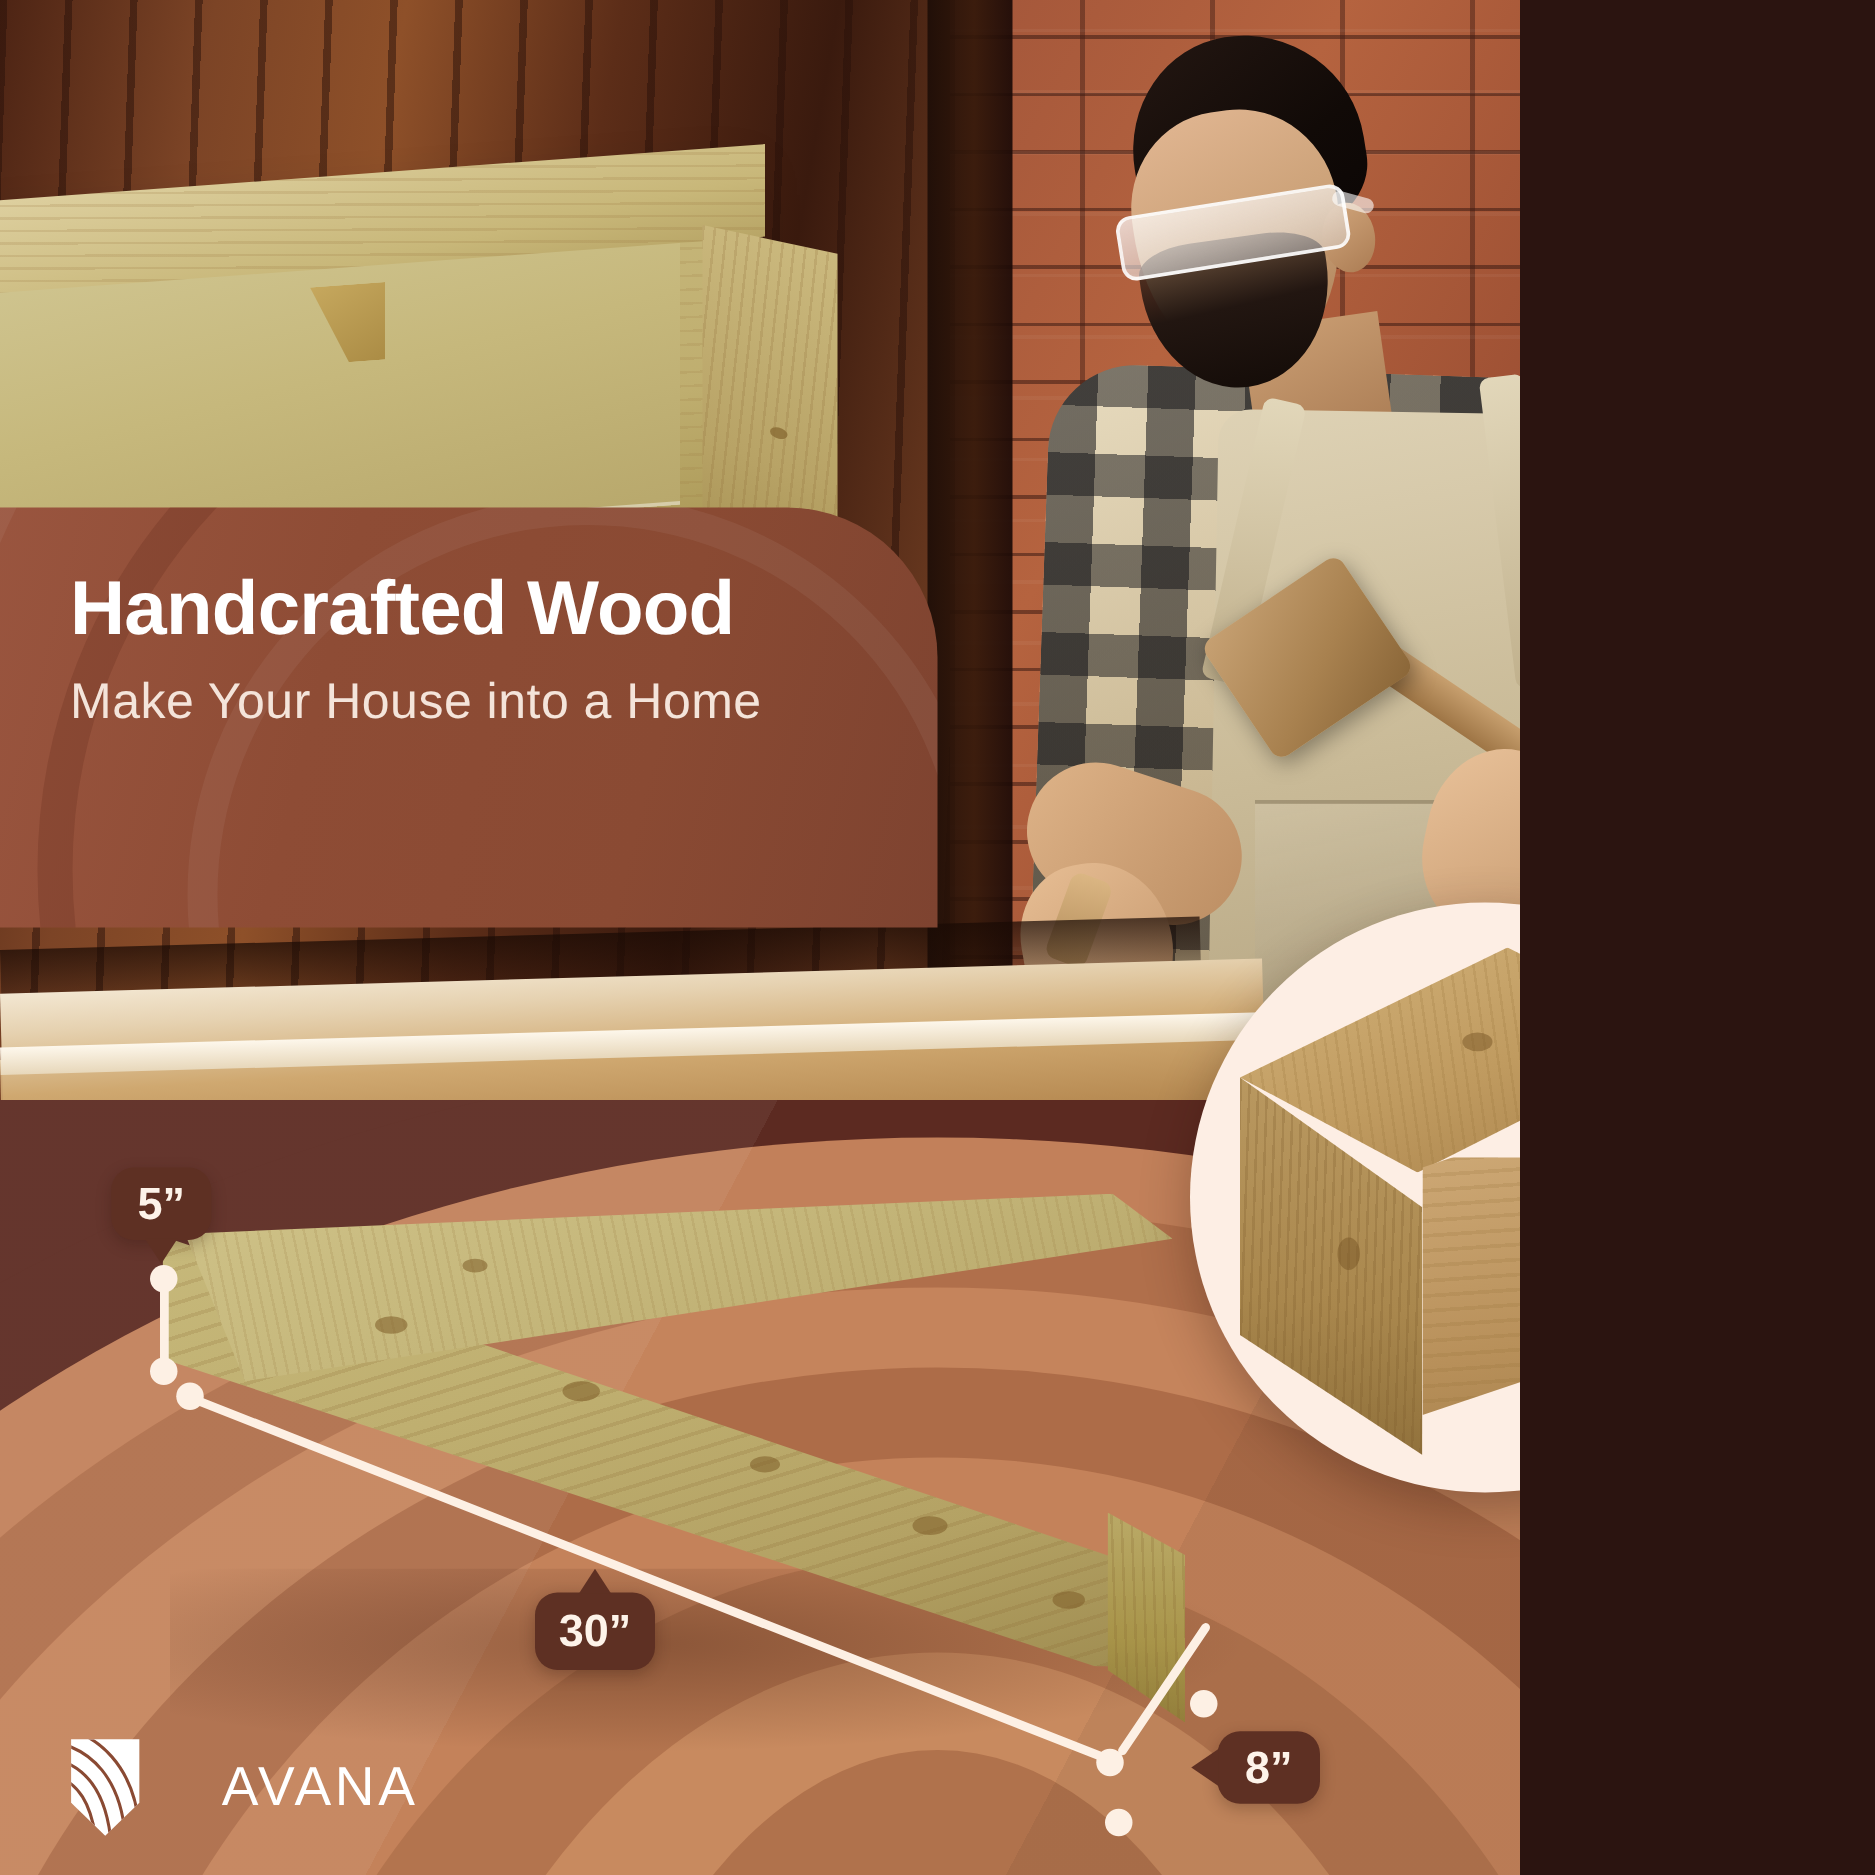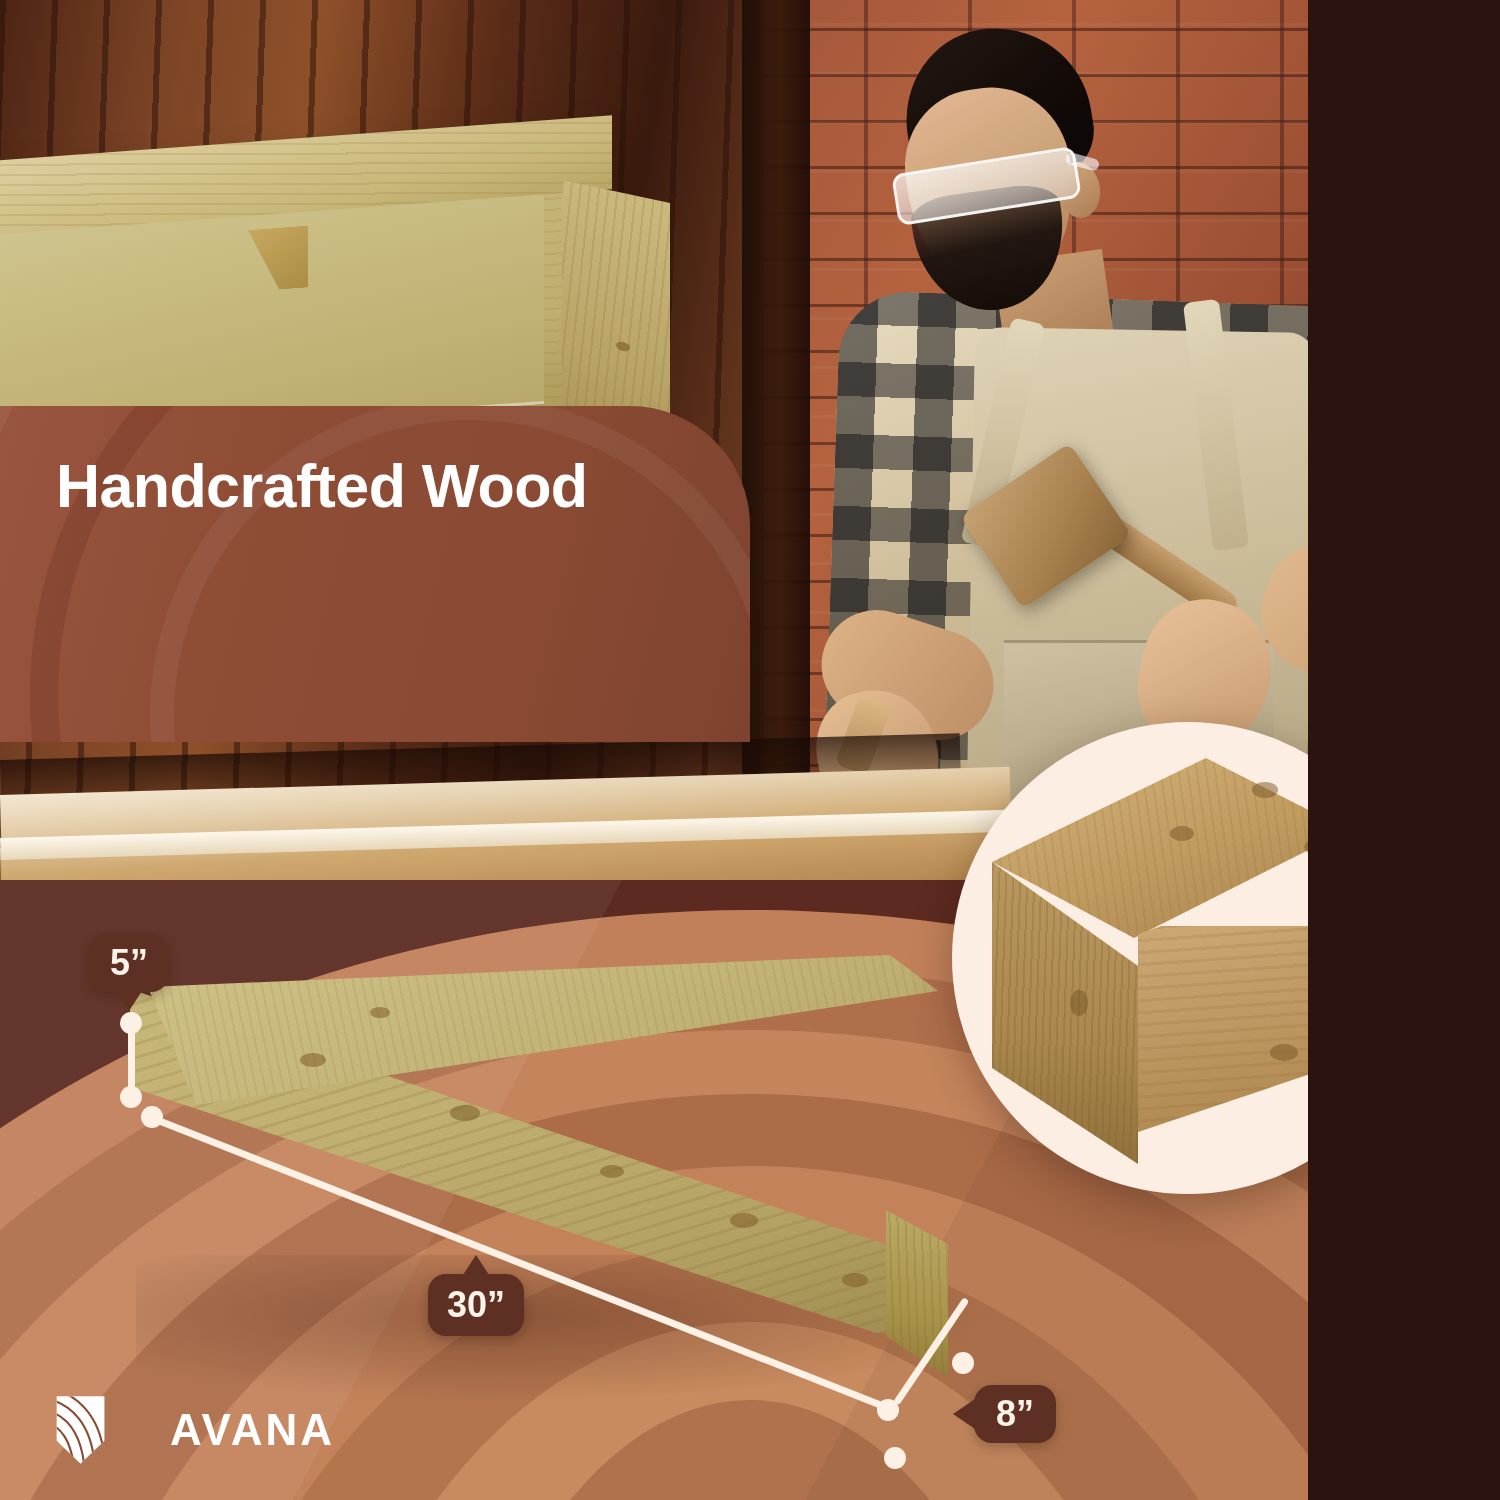--- a/index.html
+++ b/index.html
@@ -1,18 +1,18 @@
 <!DOCTYPE html>
 <html><head>
 <meta charset="utf-8">
 <style>
   html,body{margin:0;padding:0;background:#2b1410;}
   *{box-sizing:border-box;}
   .stage{
-    position:relative;width:1308px;height:1500px;overflow:hidden;
+    position:relative;width:1216px;height:1500px;overflow:hidden;
     font-family:"Liberation Sans","DejaVu Sans",sans-serif;
     background:#4a2018;
   }
 
   
   .photo-top{position:absolute;left:0;top:0;width:1500px;height:905px;overflow:hidden;}
   .brickwall{
     position:absolute;left:760px;top:0;width:740px;height:905px;
     background:
       repeating-linear-gradient(0deg, rgba(60,26,18,.55) 0 3px, rgba(0,0,0,0) 3px 46px),
@@ -224,21 +224,21 @@
     font-size:36px;font-weight:700;display:flex;align-items:center;justify-content:center;
     box-shadow:0 4px 12px rgba(40,14,6,.25);}
   .tail{position:absolute;width:0;height:0;}
   .tail-down{border-left:13px solid transparent;border-right:13px solid transparent;border-top:20px solid #5e3023;}
   .tail-up{border-left:13px solid transparent;border-right:13px solid transparent;border-bottom:20px solid #5e3023;}
   .tail-left{border-top:15px solid transparent;border-bottom:15px solid transparent;border-right:22px solid #5e3023;}
 
   
   .logo{position:absolute;left:55px;top:1378px;width:280px;height:104px;display:flex;align-items:center;gap:20px;}
   .logo-mark{width:62px;height:86px;}
-  .logo-text{color:#ffffff;font-size:44px;font-weight:700;letter-spacing:3px;margin-left:44px;}
+  .logo-text{color:#ffffff;font-size:44px;font-weight:400;letter-spacing:3px;margin-left:44px;}
 </style>
 </head>
 <body>
 
 <div class="stage">
 
   <div class="photo-top">
     <div class="woodwall"></div>
     <div class="brickwall"></div>
     <div class="dark-post"></div>
@@ -279,20 +279,21 @@
     <div class="mantel-top"></div>
     <div class="mantel-side"></div>
     <div class="mantel-knot"></div>
   </div>
 
   <div class="panel">
     <div class="ring r1"></div>
     <div class="ring r2 rd"></div>
     <div class="ring r3"></div>
     <div class="panel-title">Handcrafted Wood</div>
+    <div class="panel-sub">Make Your House into a Home</div>
   </div>
 
   <div class="rings-sec">
     <div class="arc a0"></div>
     <div class="arc a1"></div>
     <div class="arc a2"></div>
     <div class="arc a3"></div>
     <div class="arc a4"></div>
     <div class="arc a5"></div>
     <div class="arc a6"></div>

